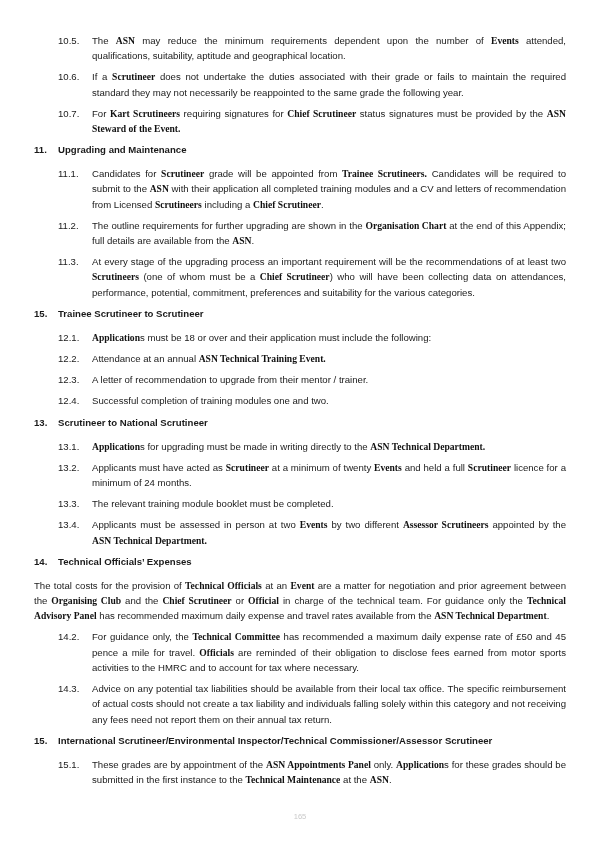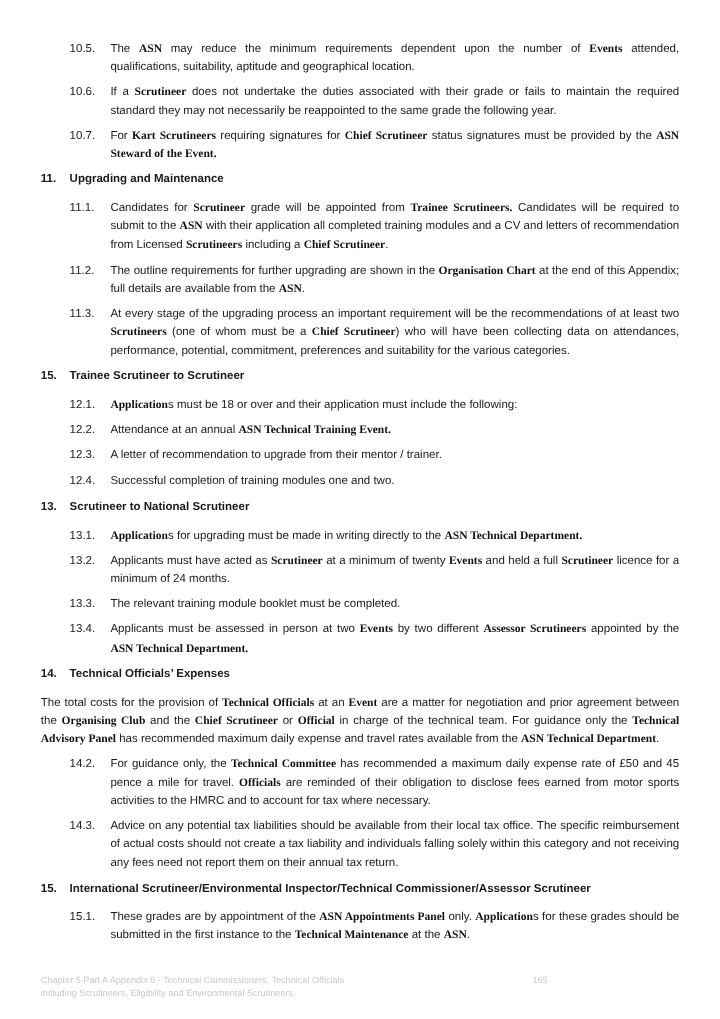--- a/index.html
+++ b/index.html
@@ -125,19 +125,15 @@
           <span class="txt">International Scrutineer/Environmental Inspector/Technical Commissioner/Assessor Scrutineer</span>
         </div>
         <div class="item">
           <span class="num">15.1.</span>
           <span class="txt"><span>These grades are by appointment of the </span><b>ASN Appointments Panel</b><span> only. </span><b>Application</b><span>s for these grades should be submitted in the first instance to the </span><b>Technical Maintenance</b><span> at the </span><b>ASN</b><span>.</span></span>
         </div>
       </div>
     </div>
 
   <div class="footer">
-    <div class="mid">
-      <div>Chapter 5 Part A Appendix 6 - Technical Commissioners, Technical Officials</div>
-      <div>including Scrutineers, Eligibility and Environmental Scrutineers</div>
-    </div>
     <div class="right">165</div>
   </div>
 </div>
 
 </body></html>

